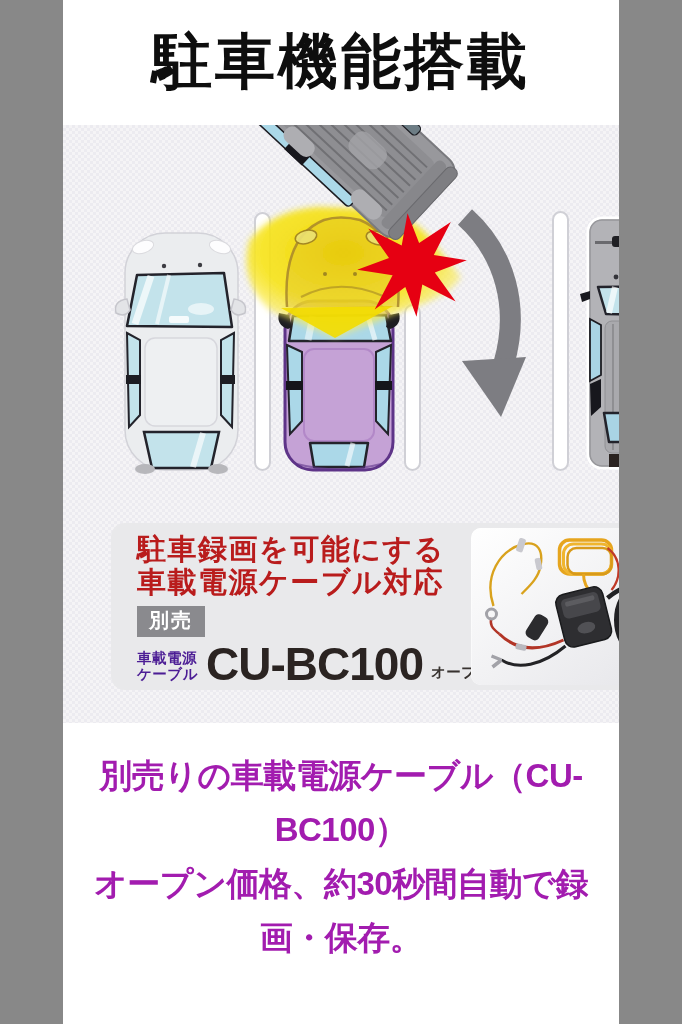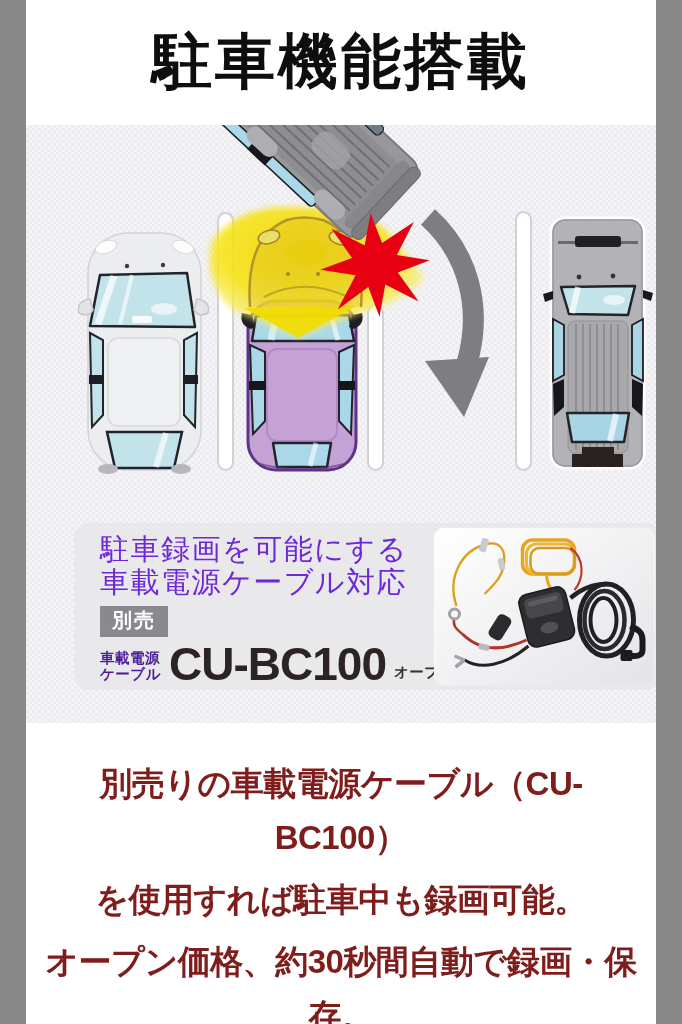--- a/index.html
+++ b/index.html
@@ -1,17 +1,17 @@
 <!DOCTYPE html>
 <html><head>
 <meta charset="utf-8">
 <style>
   html,body{margin:0;padding:0;}
   body{font-family:"Liberation Sans","DejaVu Sans",sans-serif;background:#888;}
-  .page{position:relative;width:630px;height:1024px;background:#ffffff;overflow:hidden;margin:0 auto;}
+  .page{position:relative;width:556px;height:1024px;background:#ffffff;overflow:hidden;margin:0 auto;}
 
   
   .sec-title{height:125px;display:flex;align-items:center;justify-content:center;background:#fff;}
   .sec-title h1{margin:0;font-size:60px;font-weight:900;color:#0e0e0e;letter-spacing:3px;}
 
   
   .pattern{
     background-color:#f5f4f6;
     background-image:
       linear-gradient(45deg,#ecebf0 25%,transparent 25%,transparent 75%,#ecebf0 75%),
@@ -19,32 +19,32 @@
     background-size:6px 6px;
     background-position:0 0,3px 3px;
   }
   .sec-illo{position:relative;height:390px;overflow:hidden;}
   .sec-illo svg{display:block;}
 
   
   .sec-product{position:relative;height:208px;}
   .panel{position:absolute;left:48px;top:8px;width:586px;height:167px;background:#e9e9eb;border-radius:14px;}
   .panel-text{position:absolute;left:26px;top:10px;}
-  .panel-heading{font-size:29px;font-weight:400;color:#6d28d9;letter-spacing:1.5px;line-height:1.14;}
+  .panel-heading{font-size:29px;font-weight:700;color:#b91c1c;letter-spacing:1.5px;line-height:1.14;}
   .badge{display:inline-block;background:#8a8a8e;color:#fff;font-size:20px;font-weight:700;
          padding:1px 12px 3px;border-radius:0;margin:7px 0 4px;letter-spacing:2px;}
   .model-row{display:flex;align-items:flex-end;}
   .model-label{font-size:14.5px;font-weight:700;color:#4c1d95;line-height:1.15;padding-bottom:4px;letter-spacing:.5px;}
   .model{font-size:46px;font-weight:800;color:#2b2422;letter-spacing:-1px;line-height:1;margin:0 8px;}
   .price{font-size:14.5px;font-weight:700;color:#37322f;padding-bottom:5px;letter-spacing:.5px;}
   .photo{position:absolute;right:5px;top:5px;width:221px;height:157px;background:#fff;border-radius:10px;overflow:hidden;}
 
   
   .sec-bottom{background:#fff;text-align:center;padding-top:26px;}
-  .desc p{margin:8px;font-size:33px;font-weight:800;color:#7f1d1d;line-height:1.64;letter-spacing:-0.5px;}
+  .desc p{margin:0;font-size:33px;font-weight:800;color:#a21caf;line-height:1.64;letter-spacing:-0.5px;}
   .logo-wrap{margin-top:12px;}
 </style>
 </head>
 <body>
 
 <div class="page">
 
   <div class="sec-title">
     <h1>駐車機能搭載</h1>
   </div>
@@ -231,18 +231,17 @@
             <rect x="44" y="116" width="11" height="6" rx="2" fill="#b9b9bf" transform="rotate(12 49 119)"></rect>
           </g>
         </svg>
       </div>
     </div>
   </div>
 
   <div class="sec-bottom">
     <div class="desc">
       <p>別売りの車載電源ケーブル（CU-BC100）</p>
-      <p>を使用すれば駐車中も録画可能。</p>
       <p>オープン価格、約30秒間自動で録画・保存。</p>
     </div>
   </div>
 
 </div>
 
 </body></html>

